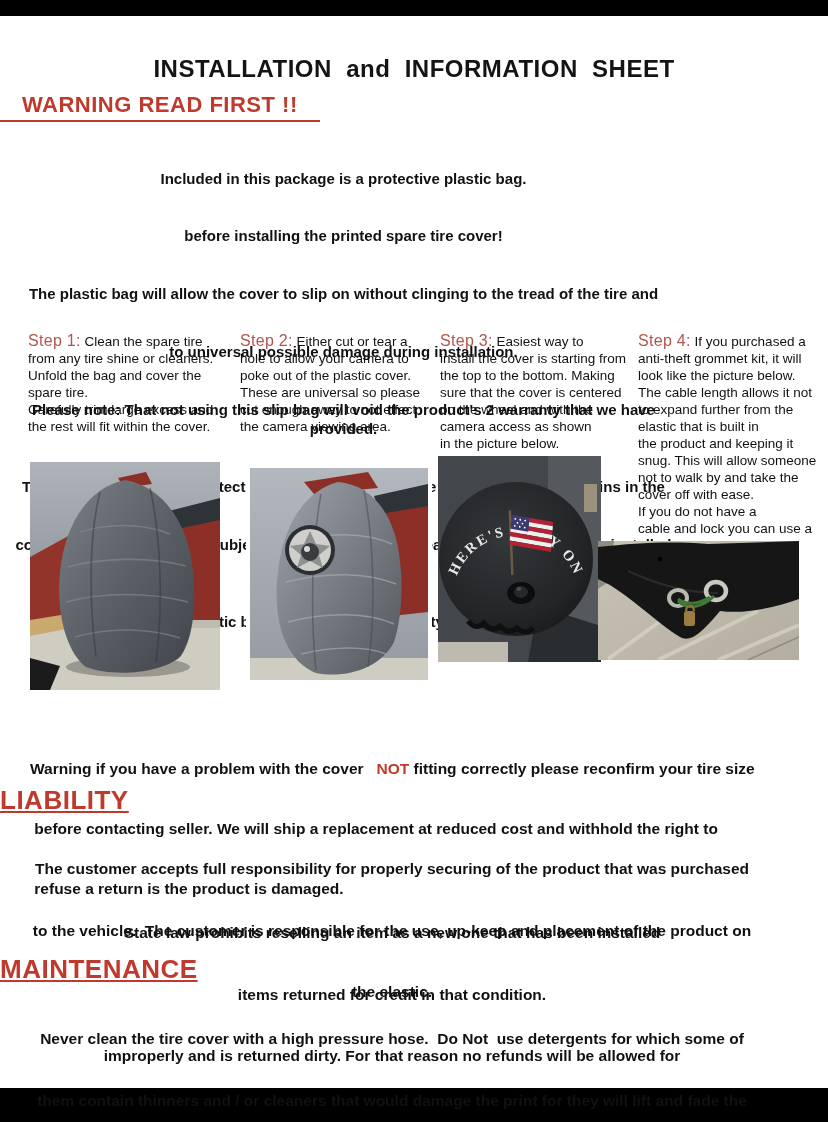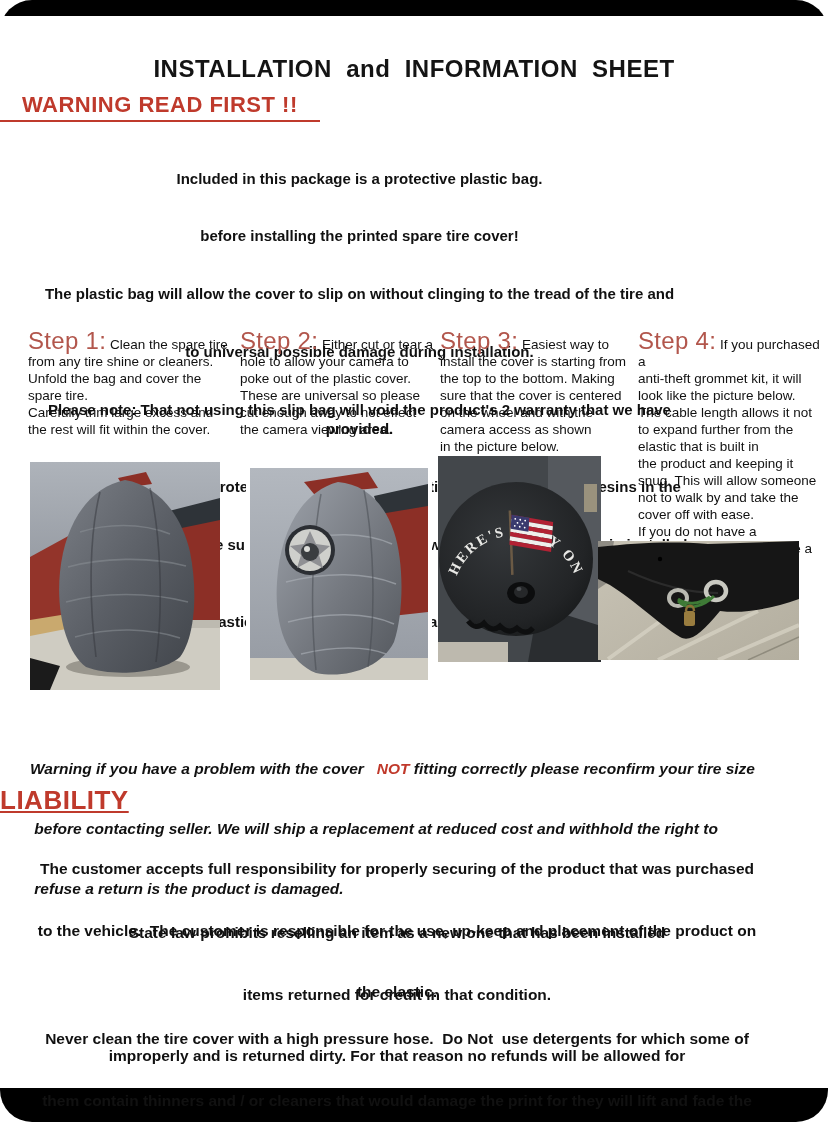--- a/index.html
+++ b/index.html
@@ -5,68 +5,68 @@
   :root{
     --heading-red:#bf3a2c;
     --step-red:#b2564c;
     --not-red:#c0392b;
     --text-black:#111111;
   }
   html,body{margin:0;padding:0;background:#ffffff;}
   .canvas{
     position:relative;width:828px;height:1122px;background:#ffffff;
     font-family:"Liberation Sans", sans-serif;color:var(--text-black);
-    overflow:hidden;margin:0 auto;border-radius:32px;
+    overflow:hidden;margin:0 auto;
   }
   .bar{position:absolute;left:0;width:828px;background:#000;}
   .bar.top{top:0;height:16px;}
   .bar.bottom{top:1088px;height:34px;}
 
   .doc-title{
     position:absolute;top:55px;left:0;width:828px;text-align:center;
     font-size:24px;font-weight:bold;letter-spacing:.5px;white-space:pre;color:#141414;
   }
   .warn-heading-wrap{position:absolute;top:92px;left:0;width:828px;text-align:left;}
   .warn-heading{
     display:inline-block;font-size:22px;font-weight:bold;color:var(--heading-red);
     border-bottom:2px solid var(--heading-red);padding:0 22px 2px 22px;letter-spacing:.5px;
   }
-  .intro{position:absolute;top:130px;left:16px;width:687px;text-align:center;
+  .intro{position:absolute;top:130px;left:0;width:687px;text-align:center;
     font-size:15px;font-weight:bold;line-height:19.3px;white-space:pre-wrap;}
   .intro div{min-height:19px;}
 
   .step-col{position:absolute;font-size:13.5px;line-height:17px;}
-  .step-label{font-size:24px;color:var(--step-red);letter-spacing:.3px;}
+  .step-label{font-size:16px;color:var(--step-red);letter-spacing:.3px;}
   .step-text{white-space:pre-line;}
   .col1{left:28px;top:332px;width:202px;}
   .col2{left:240px;top:332px;width:198px;}
   .col3{left:440px;top:332px;width:198px;}
   .col4{left:638px;top:332px;width:182px;}
 
   .photo{position:absolute;overflow:hidden;}
   .photo svg{display:block;}
   .photo1{left:30px;top:462px;width:190px;height:228px;}
   .photo2{left:246px;top:462px;width:186px;height:228px;background:#fff;}
   .photo3{left:438px;top:456px;width:163px;height:206px;}
   .photo4{left:598px;top:541px;width:201px;height:119px;}
 
   .warning-para{
     position:absolute;top:719px;left:30px;width:778px;
-    font-size:15.5px;font-weight:bold;line-height:20px;white-space:pre-wrap;font-style:italic;
+    font-size:15.5px;font-weight:bold;line-height:20px;white-space:pre-wrap;
   }
   .warning-para .not{color:var(--not-red);}
   .section-heading{
     position:absolute;left:0;width:664px;text-align:left;
     font-size:26px;font-weight:bold;color:var(--heading-red);letter-spacing:.5px;text-decoration:underline;
   }
   .liability-heading{top:785px;}
   .maintenance-heading{top:954px;}
   .center-para{
-    position:absolute;left:0;width:760px;text-align:center;
-    font-size:15.5px;font-weight:bold;line-height:20.5px;white-space:pre-wrap;padding-left:17px;
+    position:absolute;left:12px;width:760px;text-align:center;
+    font-size:15.5px;font-weight:bold;line-height:20.5px;white-space:pre-wrap;
   }
   .liability-para{top:818px;}
   .statelaw-para{top:882px;}
   .maintenance-para{top:988px;}
 
   .arc-text{fill:#e9e9e6;font-family:"Liberation Serif", serif;font-weight:bold;
     font-size:14.5px;letter-spacing:2.2px;}
 </style>
 </head>
 <body>
@@ -277,18 +277,19 @@
     <div>The customer accepts full responsibility for properly securing of the product that was purchased</div>
     <div>to the vehicle.  The customer is responsible for the use, up-keep and placement of the product on</div>
     <div>the elastic.</div>
   </div>
   <div class="center-para statelaw-para">
     <div>State law prohibits reselling an item as a new one that has been installed</div>
     <div>items returned for credit in that condition.</div>
     <div>improperly and is returned dirty. For that reason no refunds will be allowed for</div>
   </div>
 
+  <div class="section-heading maintenance-heading">MAINTENANCE</div>
   <div class="center-para maintenance-para">
     <div>Never clean the tire cover with a high pressure hose.  Do Not  use detergents for which some of</div>
     <div>them contain thinners and / or cleaners that would damage the print for they will lift and fade the</div>
     
   </div>
 </div>
 
 </body></html>

